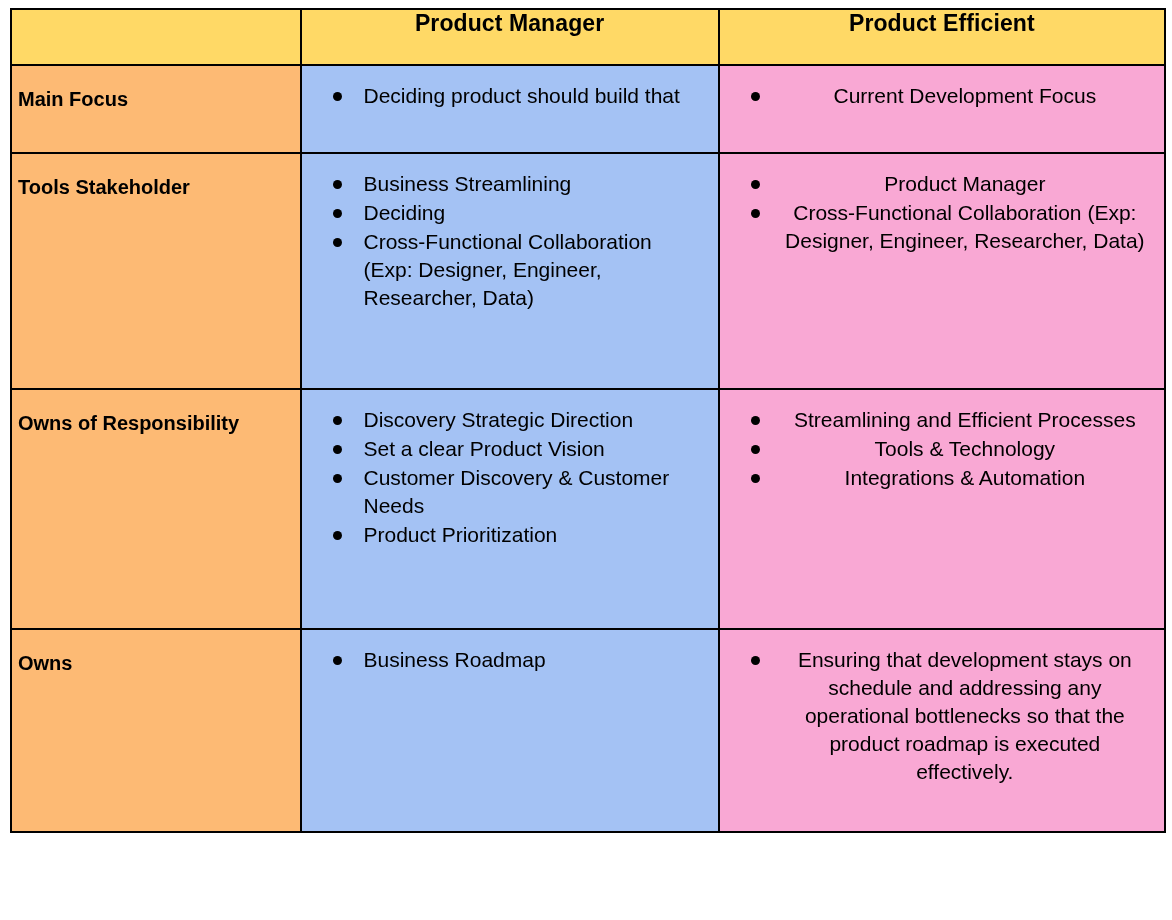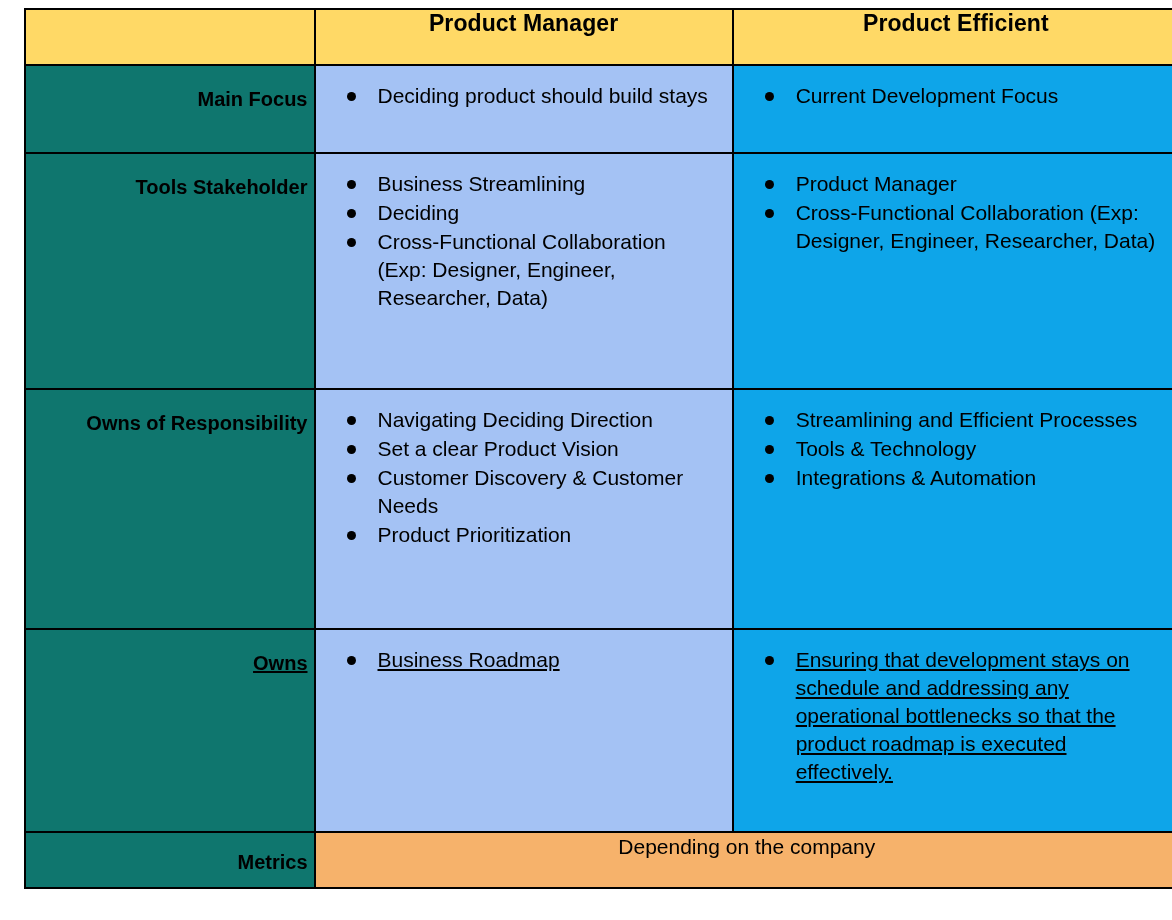--- a/index.html
+++ b/index.html
@@ -10,21 +10,21 @@
   body {
     width: 1172px;
     height: 920px;
     font-family: "Liberation Sans", sans-serif;
     color: #000000;
     overflow: hidden;
   }
 
   .table-wrap {
     position: absolute;
-    left: 24px;
+    left: 10px;
     top: 8px;
     width: 1028px;
   }
 
   table.comparison {
     border-collapse: collapse;
     table-layout: fixed;
     width: 1156px;
   }
 
@@ -51,41 +51,42 @@
     font-size: 23px;
     font-weight: bold;
     letter-spacing: 0.1px;
   }
   .hdr-blank {
     background: #ffd966;
   }
 
   
   .label-cell {
-    background: #0f766e;
-    text-align: right;
+    background: #fdba74;
+    text-align: left;
     vertical-align: top;
     margin-top: 16px;
   }
   .label-cell .label-text {
     display: block;
     font-size: 20px;
     font-weight: bold;
     line-height: 26px;
     padding-top: 20px;
     padding-left: 6px;
     padding-right: 6px;
   }
 
   
   .pm-cell {
     background: #a4c2f4;
   }
   .po-cell {
-    background: #0ea5e9;
+    background: #f9a8d4;
+    text-align: center;
   }
 
   ul.bullets {
     margin: 0;
     padding: 16px 14px 16px 62px;
     list-style: none;
   }
   ul.bullets li {
     position: relative;
     font-size: 21px;
@@ -120,21 +121,21 @@
   }
   .metrics-label .label-text {
     padding-top: 16px;
   }
 
   
   .row-main-focus .label-cell,
   .row-main-focus td { height: 86px; }
   .row-stakeholder td { height: 234px; }
   .row-scope td { height: 238px; }
-  .row-owns td { height: 201px; text-decoration: underline; }
+  .row-owns td { height: 201px; }
   .row-metrics td { height: 54px; }
 </style>
 </head>
 <body>
 
 <div class="table-wrap">
   <table class="comparison">
     <colgroup>
       <col class="col-label">
       <col class="col-pm">
@@ -155,21 +156,21 @@
       </tr>
 
       <tr class="row-main-focus">
         <td class="label-cell">
           <span class="label-text">Main Focus</span>
         </td>
         <td class="pm-cell">
           <ul class="bullets">
             <li>
               <span class="bullet-dot"></span>
-              <span>Deciding product should build stays</span>
+              <span>Deciding product should build that</span>
             </li>
           </ul>
         </td>
         <td class="po-cell">
           <ul class="bullets">
             <li>
               <span class="bullet-dot"></span>
               <span>Current Development Focus</span>
             </li>
           </ul>
@@ -211,21 +212,21 @@
       </tr>
 
       <tr class="row-scope">
         <td class="label-cell">
           <span class="label-text">Owns of Responsibility</span>
         </td>
         <td class="pm-cell">
           <ul class="bullets">
             <li>
               <span class="bullet-dot"></span>
-              <span>Navigating Deciding Direction</span>
+              <span>Discovery Strategic Direction</span>
             </li>
             <li>
               <span class="bullet-dot"></span>
               <span>Set a clear Product Vision</span>
             </li>
             <li>
               <span class="bullet-dot"></span>
               <span>Customer Discovery &amp; Customer Needs</span>
             </li>
             <li>
@@ -267,24 +268,16 @@
         <td class="po-cell">
           <ul class="bullets">
             <li>
               <span class="bullet-dot"></span>
               <span>Ensuring that development stays on schedule and addressing any operational bottlenecks so that the product roadmap is executed effectively.</span>
             </li>
           </ul>
         </td>
       </tr>
 
-      <tr class="row-metrics">
-        <td class="label-cell metrics-label">
-          <span class="label-text">Metrics</span>
-        </td>
-        <td class="metrics-cell" colspan="2">
-          <span class="metrics-text">Depending on the company</span>
-        </td>
-      </tr>
 
     </tbody>
   </table>
 </div>
 
 </body></html>

